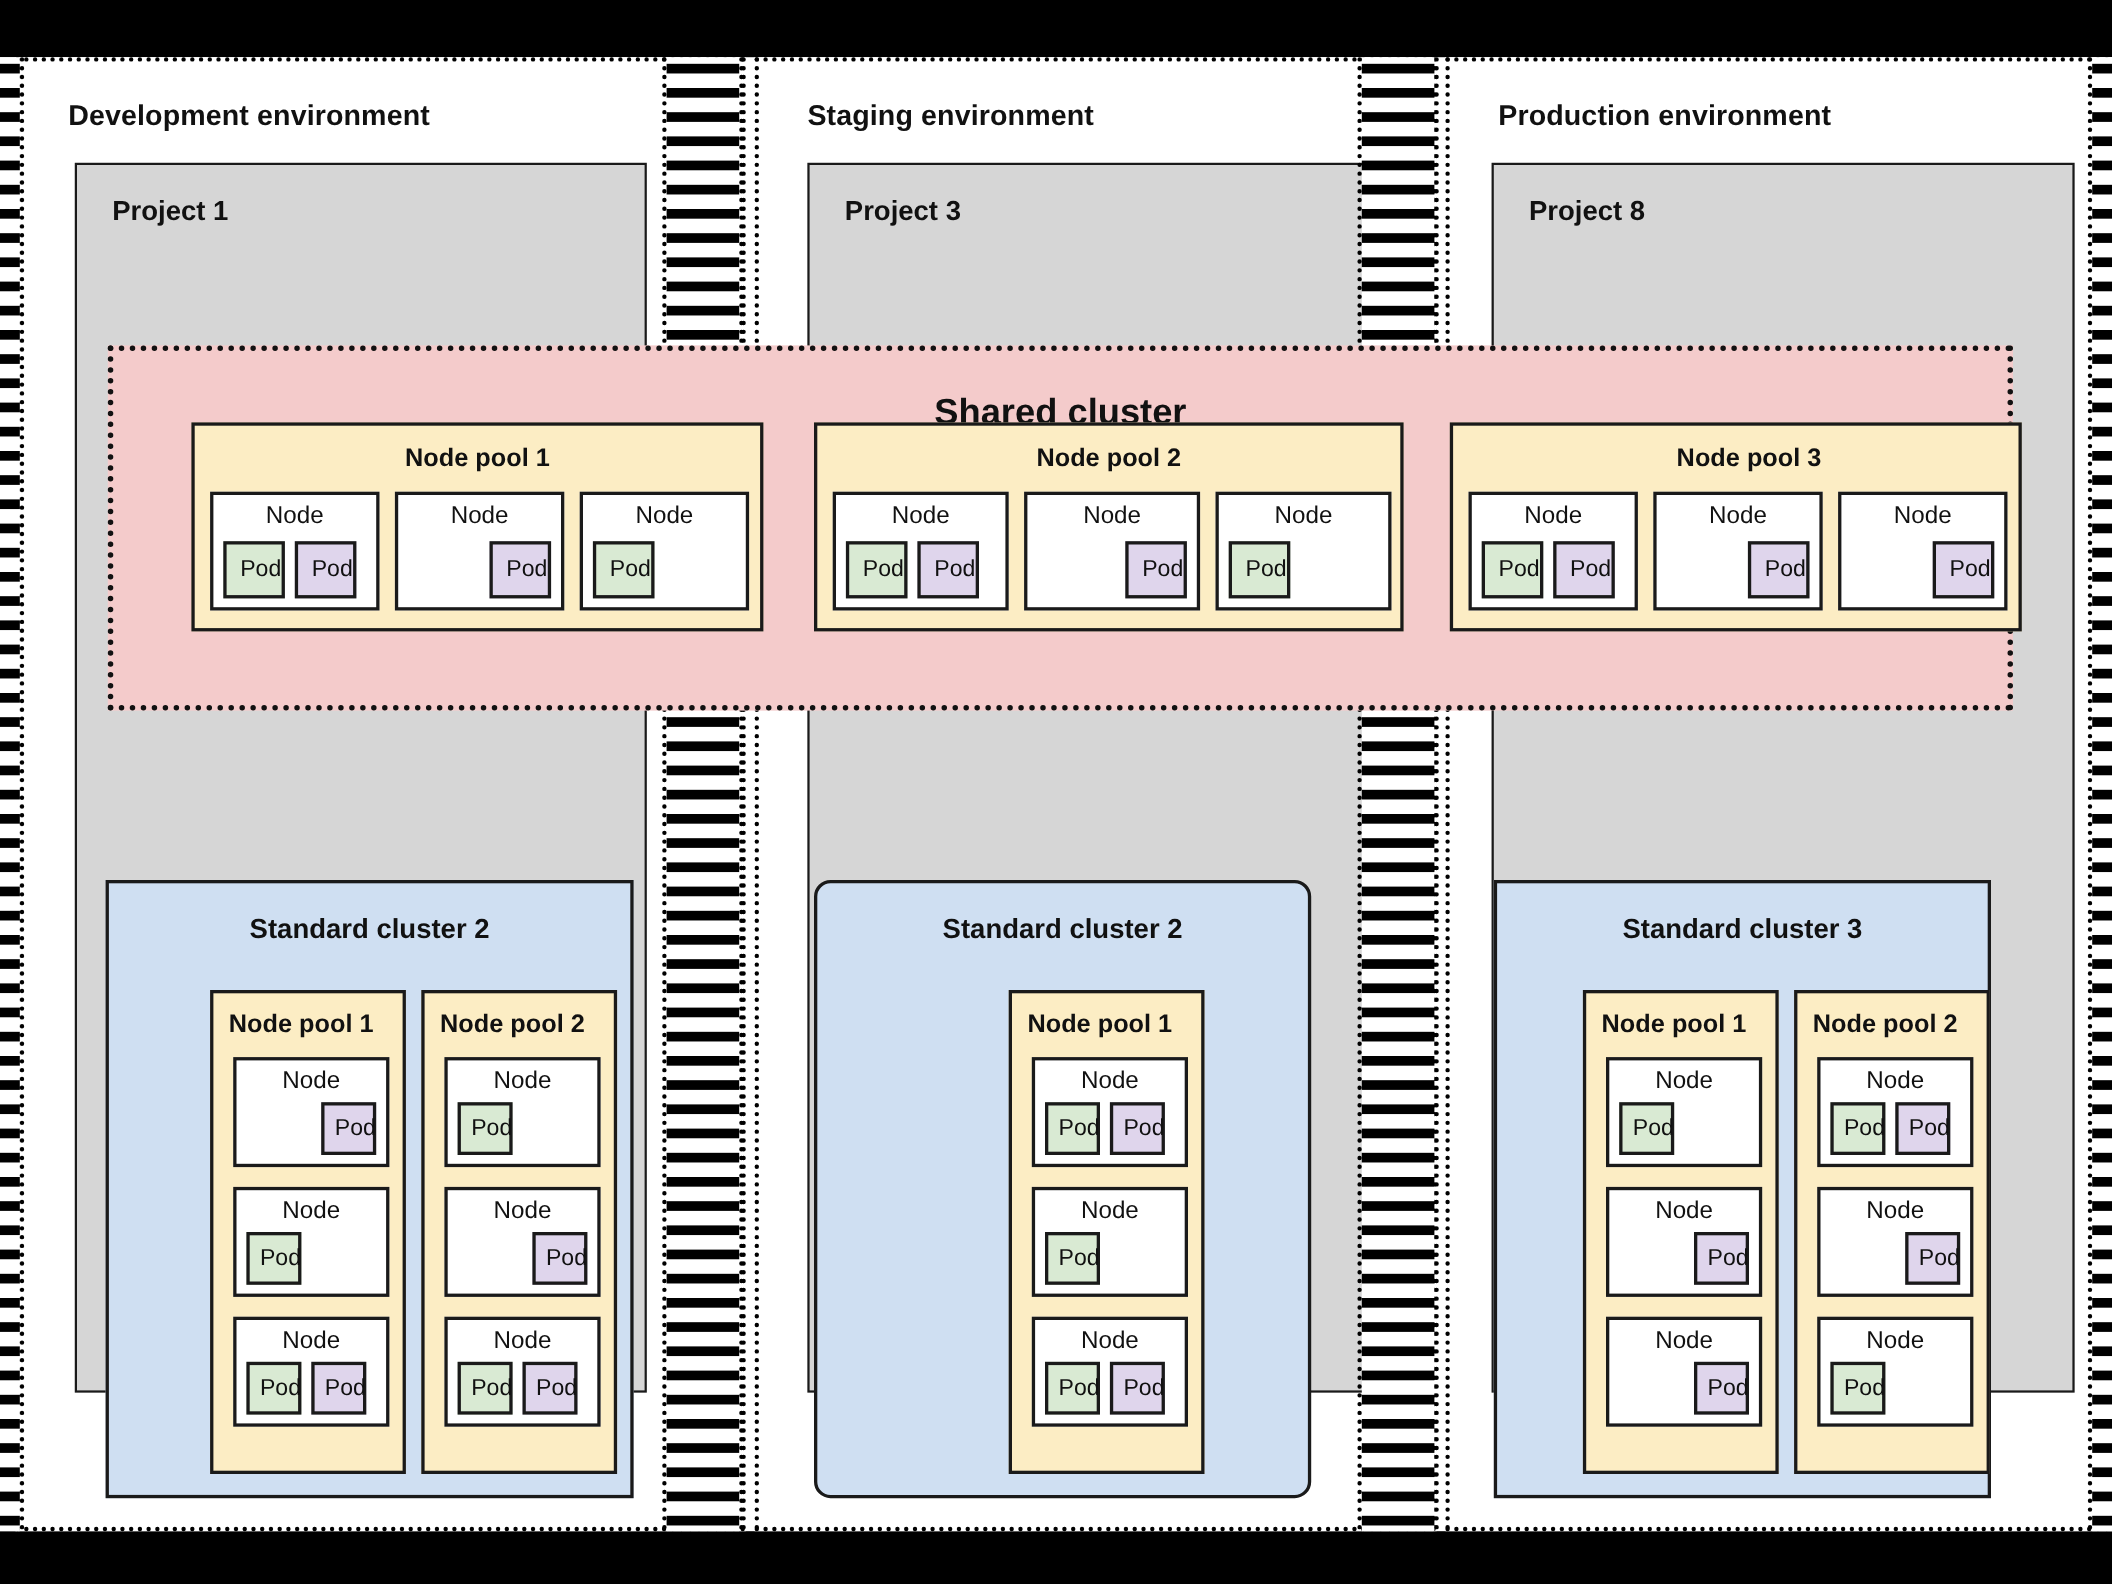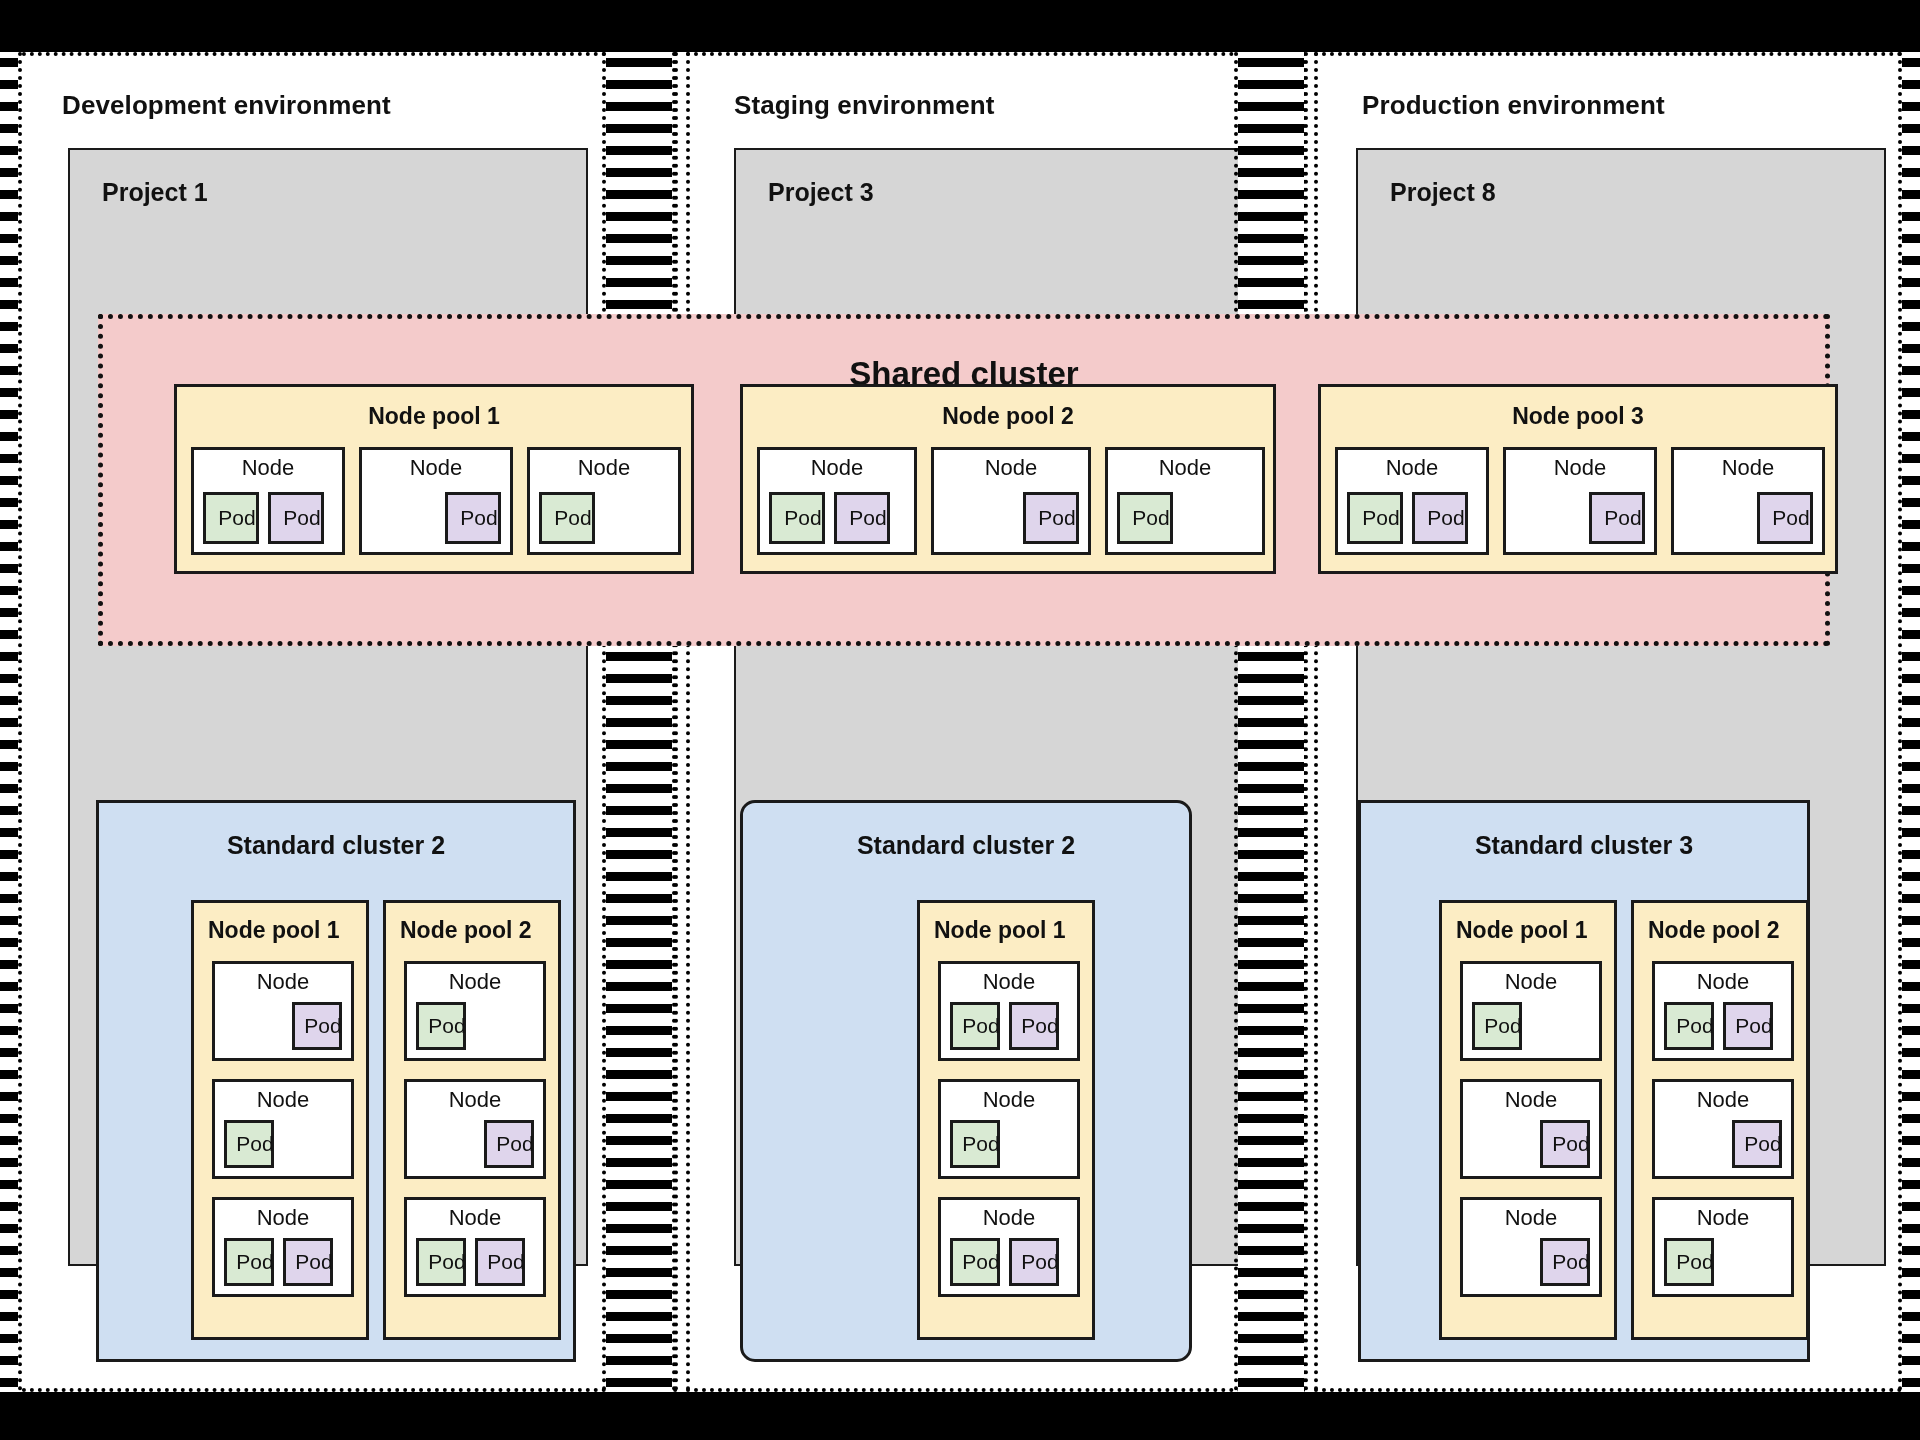--- a/index.html
+++ b/index.html
@@ -136,21 +136,21 @@
             </div>
           </div>
           <div class="node" style="left: 362px; top: 60px; width: 160px; height: 108px;">
             <div class="node-title">Node</div>
             <div class="pods left">
               <div class="pod green" style="width: 56px; height: 52px;">Pod</div>
             </div>
           </div>
         </div>
         <div class="pool" style="left: 1278px; top: 332px; width: 520px; height: 190px;">
-          <div class="pool-title ctr" style="position: absolute; top: 16px; left: 0px; width: 100%; text-align: center;">Node pool 3</div>
+          <div class="pool-title ctr" style="position: absolute; top: 16px; left: 12px; width: 100%; text-align: center;">Node pool 3</div>
           <div class="node" style="left: 14px; top: 60px; width: 154px; height: 108px;">
             <div class="node-title">Node</div>
             <div class="pods left">
               <div class="pod green" style="width: 56px; height: 52px;">Pod</div>
               <div class="pod purple" style="width: 56px; height: 52px;">Pod</div>
             </div>
           </div>
           <div class="node" style="left: 182px; top: 60px; width: 154px; height: 108px;">
             <div class="node-title">Node</div>
             <div class="pods right">

